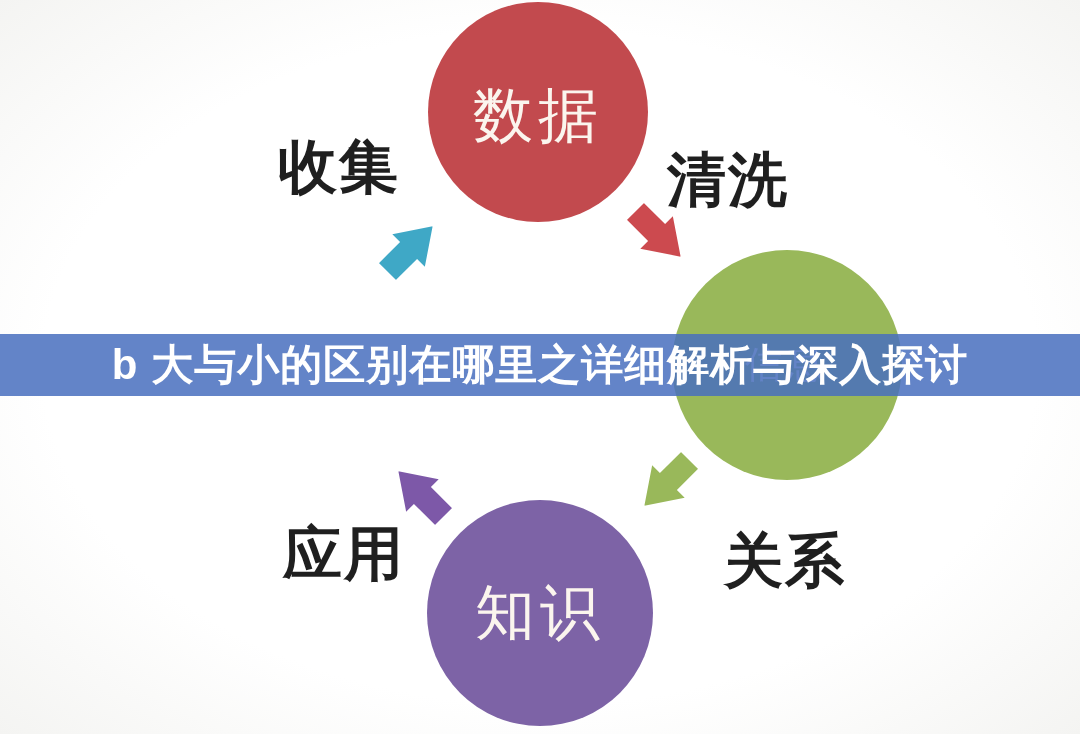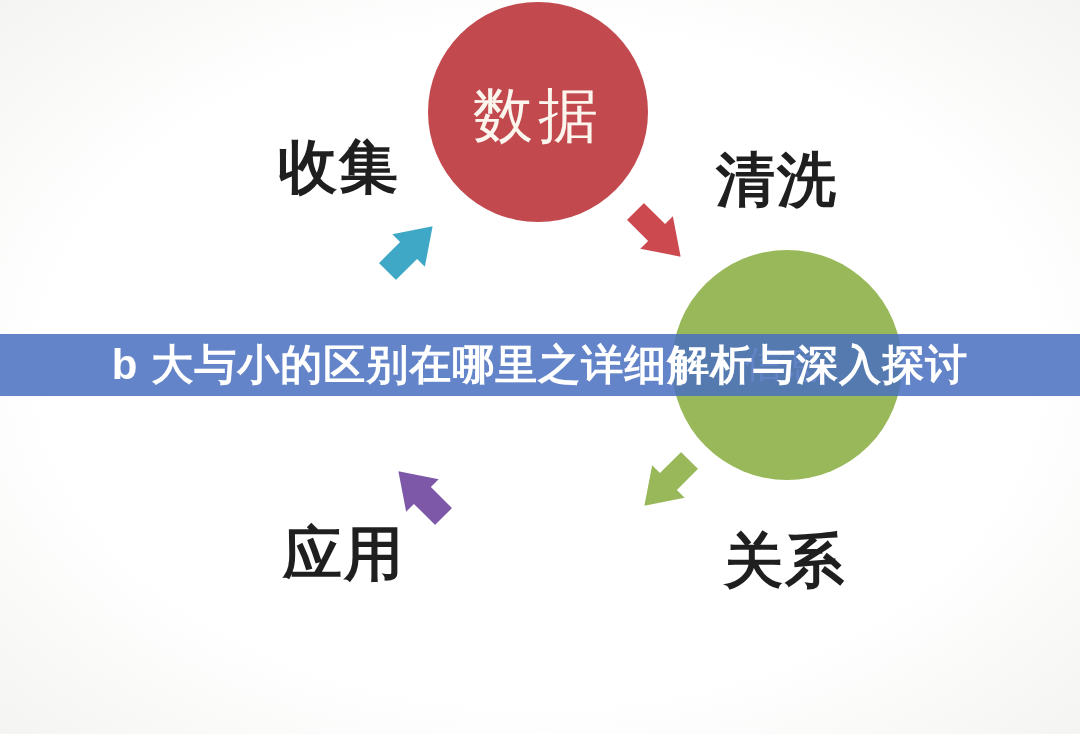--- a/index.html
+++ b/index.html
@@ -53,21 +53,21 @@
     position: absolute;
     transform: translate(-50%, -50%);
     font-size: 59px;
     font-weight: 600;
     color: #1f1f1f;
     letter-spacing: 2px;
     white-space: nowrap;
     z-index: 2;
   }
   .label-collect { left: 339px; top: 168px; }
-  .label-clean   { left: 777px; top: 181px; }
+  .label-clean   { left: 728px; top: 181px; }
   .label-relate  { left: 785px; top: 562px; }
   .label-apply   { left: 344px; top: 555px; }
 
   
   .banner {
     position: absolute;
     left: 0;
     top: 334px;
     width: 1080px;
     height: 62px;
@@ -91,20 +91,23 @@
 
   <div class="node node-data" style="background-color: rgb(194, 74, 78);">
     <span class="node-label">数据</span>
   </div>
 
 
   <div class="node node-information" style="background-color: rgb(153, 184, 90);">
     <span class="node-label">信息</span>
   </div>
 
+  <div class="node node-knowledge" style="background-color: rgb(125, 99, 166);">
+    <span class="node-label">知识</span>
+  </div>
 
   <svg class="arrow arrow-collect" viewBox="0 0 64 48" xmlns="http://www.w3.org/2000/svg">
     <polygon points="0,12 30,12 30,1 64,24 30,47 30,36 0,36" fill="#3fa8c6"></polygon>
   </svg>
 
   <svg class="arrow arrow-clean" viewBox="0 0 64 48" xmlns="http://www.w3.org/2000/svg">
     <polygon points="0,12 30,12 30,1 64,24 30,47 30,36 0,36" fill="#cc4a4f"></polygon>
   </svg>
 
   <svg class="arrow arrow-relate" viewBox="0 0 64 48" xmlns="http://www.w3.org/2000/svg">

